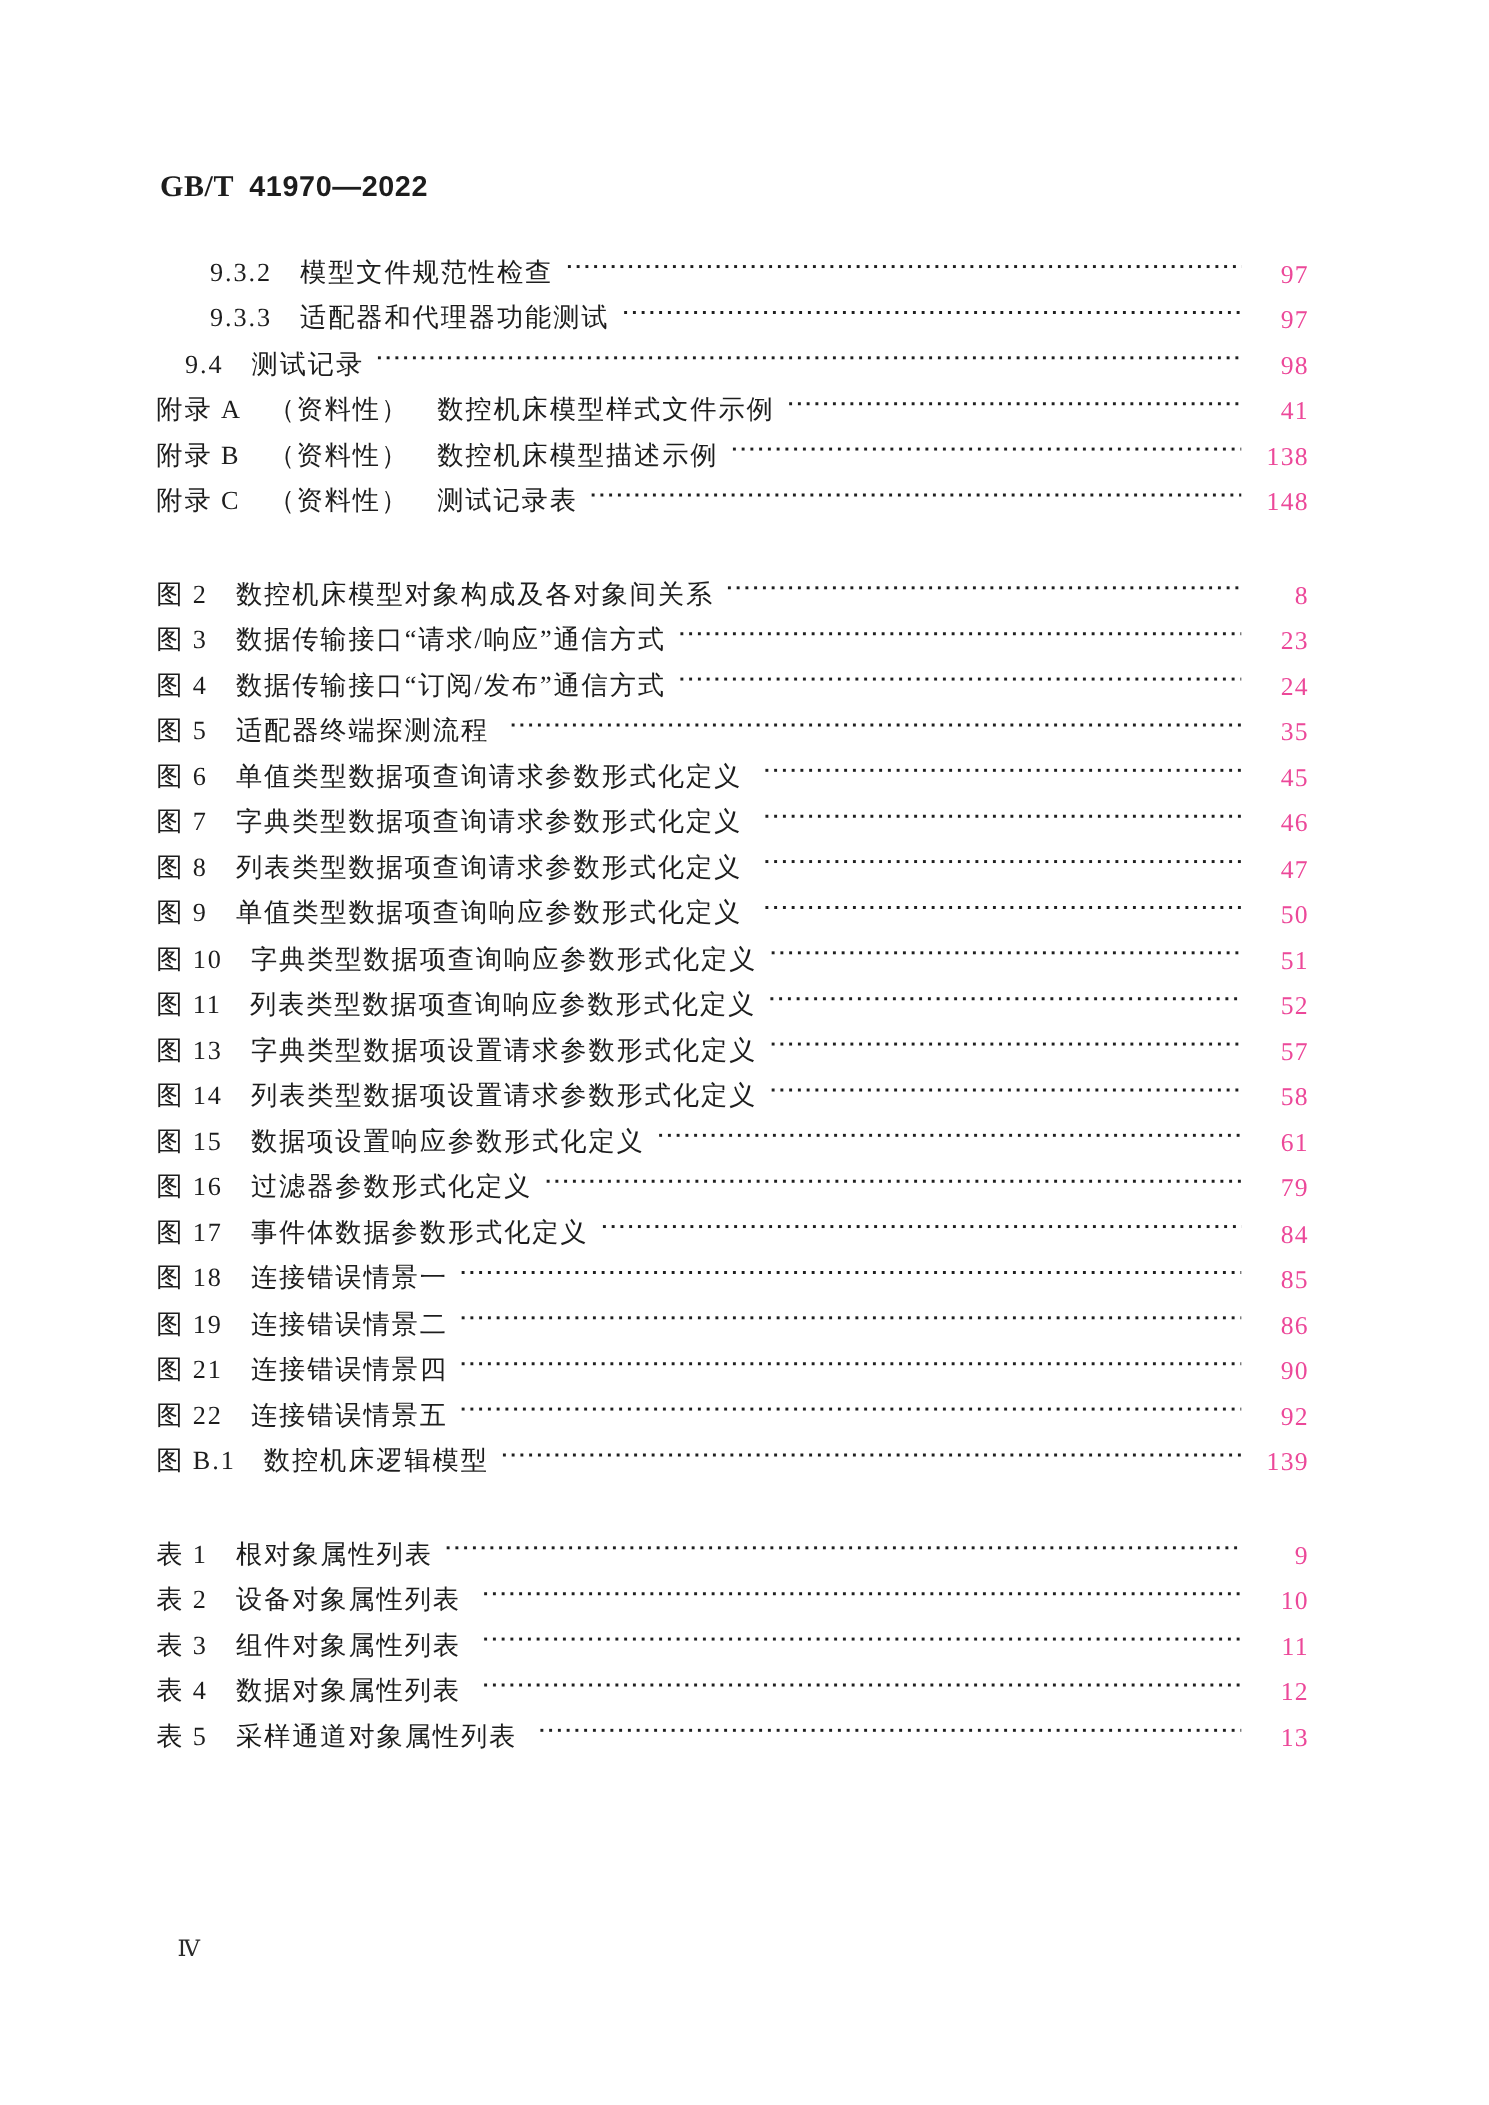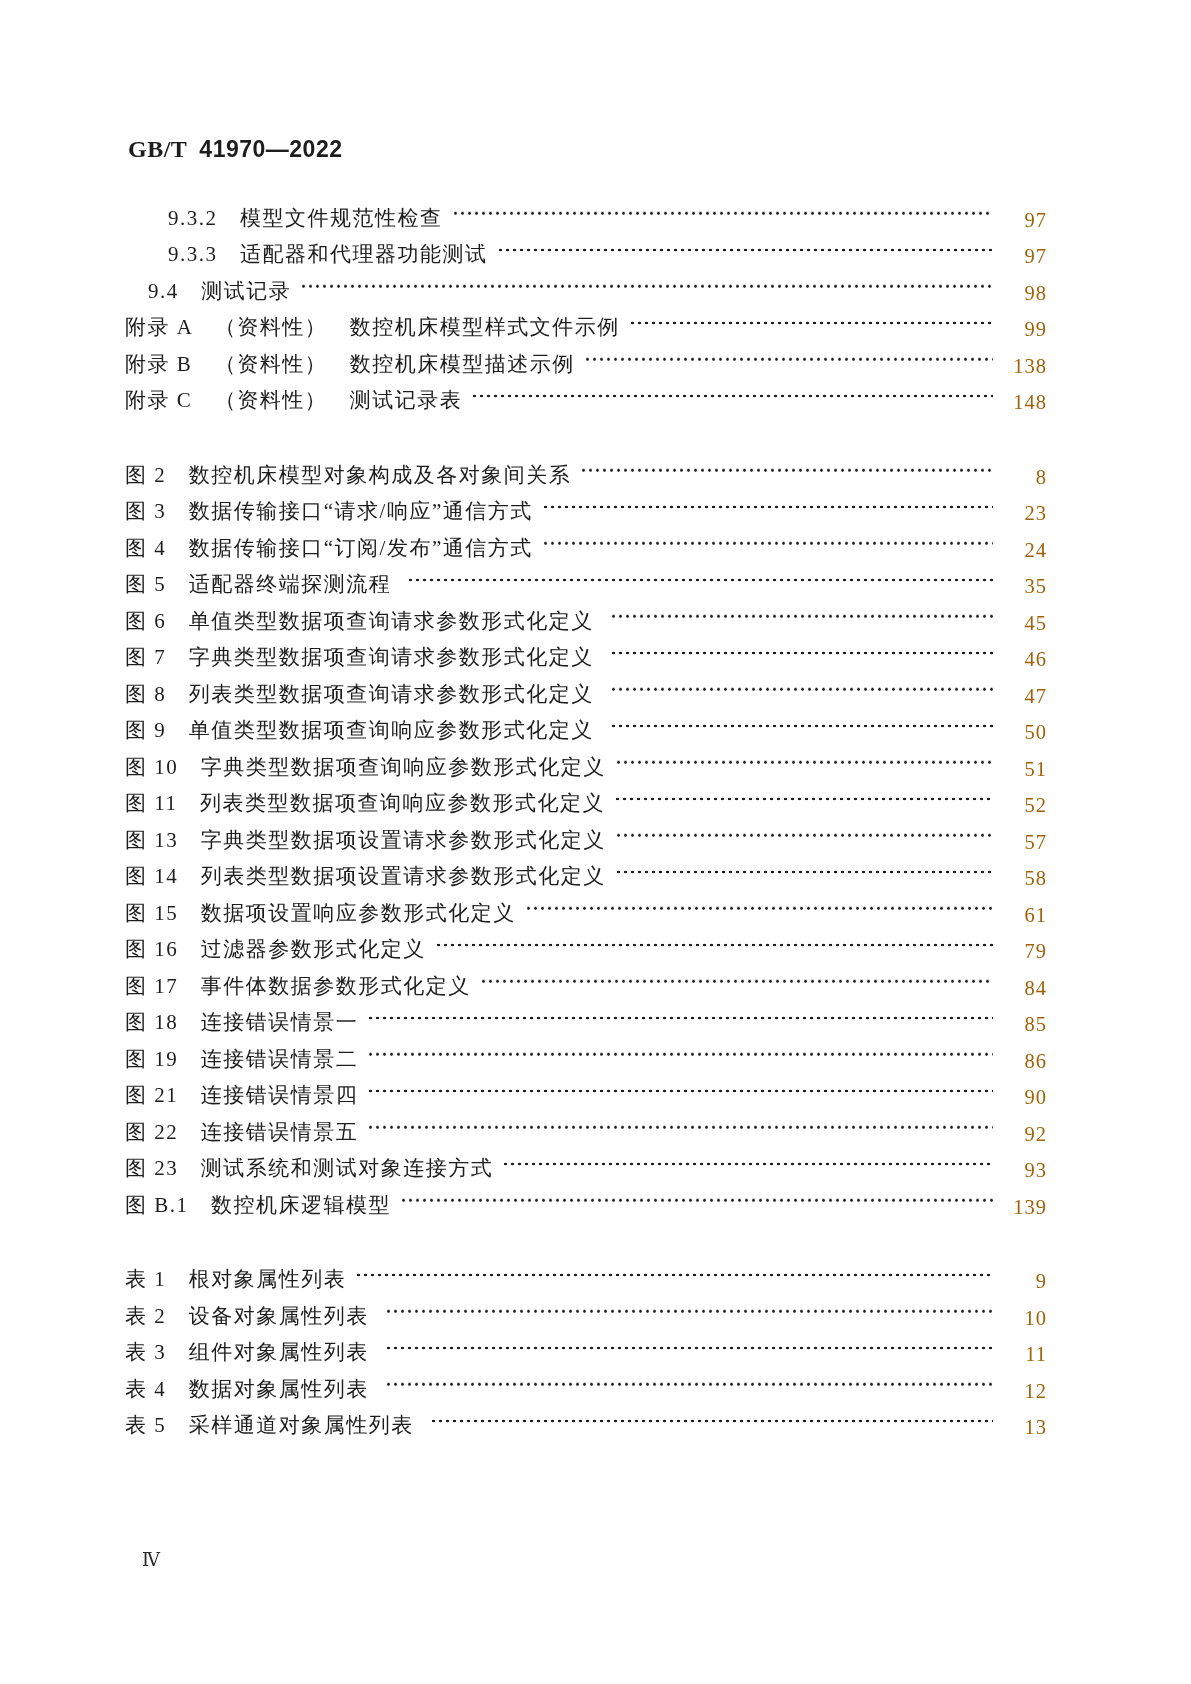--- a/index.html
+++ b/index.html
@@ -62,21 +62,21 @@
     background-size: 7px 100%;
     background-repeat: repeat-x;
     background-position: 0 center;
     min-width: 14px;
   }
   .toc-page {
     flex: 0 0 auto;
     min-width: 44px;
     text-align: right;
     font-size: 20.5px;
-    color: #a16207;
+    color: #ec4899;
     letter-spacing: 1px;
   }
   .page-label {
     position: absolute;
     left: 142px;
     top: 1549px;
     font-size: 18px;
     color: #2a2a2a;
   }
 </style>
@@ -102,21 +102,21 @@
           <span class="toc-page">97</span>
         </div>
         <div class="toc-row indent-1">
           <span class="toc-label">9.4　测试记录</span>
           <span class="toc-leader"></span>
           <span class="toc-page">98</span>
         </div>
         <div class="toc-row indent-0">
           <span class="toc-label">附录 A　（资料性）　数控机床模型样式文件示例</span>
           <span class="toc-leader"></span>
-          <span class="toc-page">99</span>
+          <span class="toc-page">41</span>
         </div>
         <div class="toc-row indent-0">
           <span class="toc-label">附录 B　（资料性）　数控机床模型描述示例</span>
           <span class="toc-leader"></span>
           <span class="toc-page">138</span>
         </div>
         <div class="toc-row indent-0">
           <span class="toc-label">附录 C　（资料性）　测试记录表</span>
           <span class="toc-leader"></span>
           <span class="toc-page">148</span>
@@ -212,25 +212,20 @@
           <span class="toc-label">图 21　连接错误情景四</span>
           <span class="toc-leader"></span>
           <span class="toc-page">90</span>
         </div>
         <div class="toc-row indent-0">
           <span class="toc-label">图 22　连接错误情景五</span>
           <span class="toc-leader"></span>
           <span class="toc-page">92</span>
         </div>
         <div class="toc-row indent-0">
-          <span class="toc-label">图 23　测试系统和测试对象连接方式</span>
-          <span class="toc-leader"></span>
-          <span class="toc-page">93</span>
-        </div>
-        <div class="toc-row indent-0">
           <span class="toc-label">图 B.1　数控机床逻辑模型</span>
           <span class="toc-leader"></span>
           <span class="toc-page">139</span>
         </div>
       </div>
       <div class="toc-section">
         <div class="toc-row indent-0">
           <span class="toc-label">表 1　根对象属性列表</span>
           <span class="toc-leader"></span>
           <span class="toc-page">9</span>

